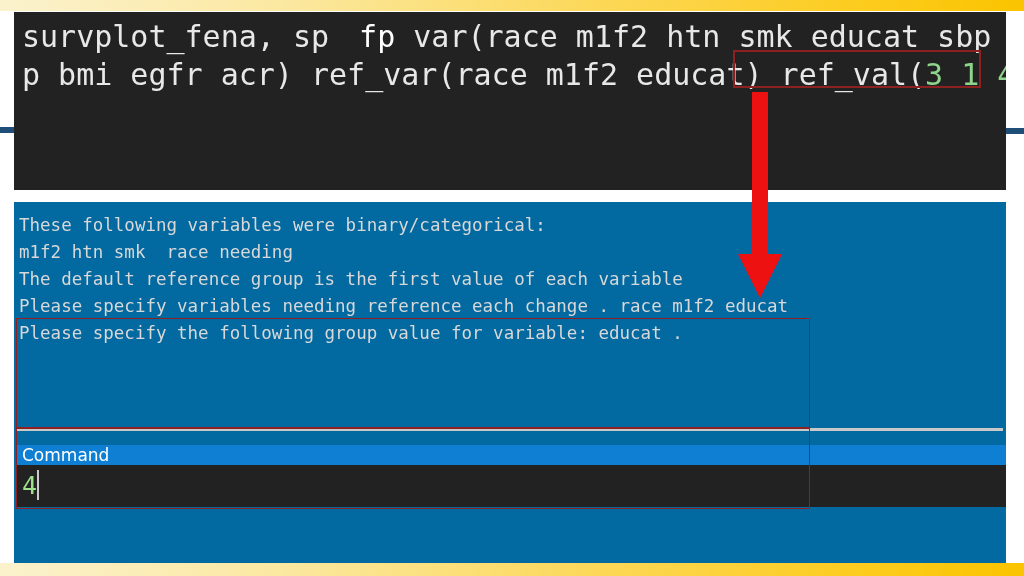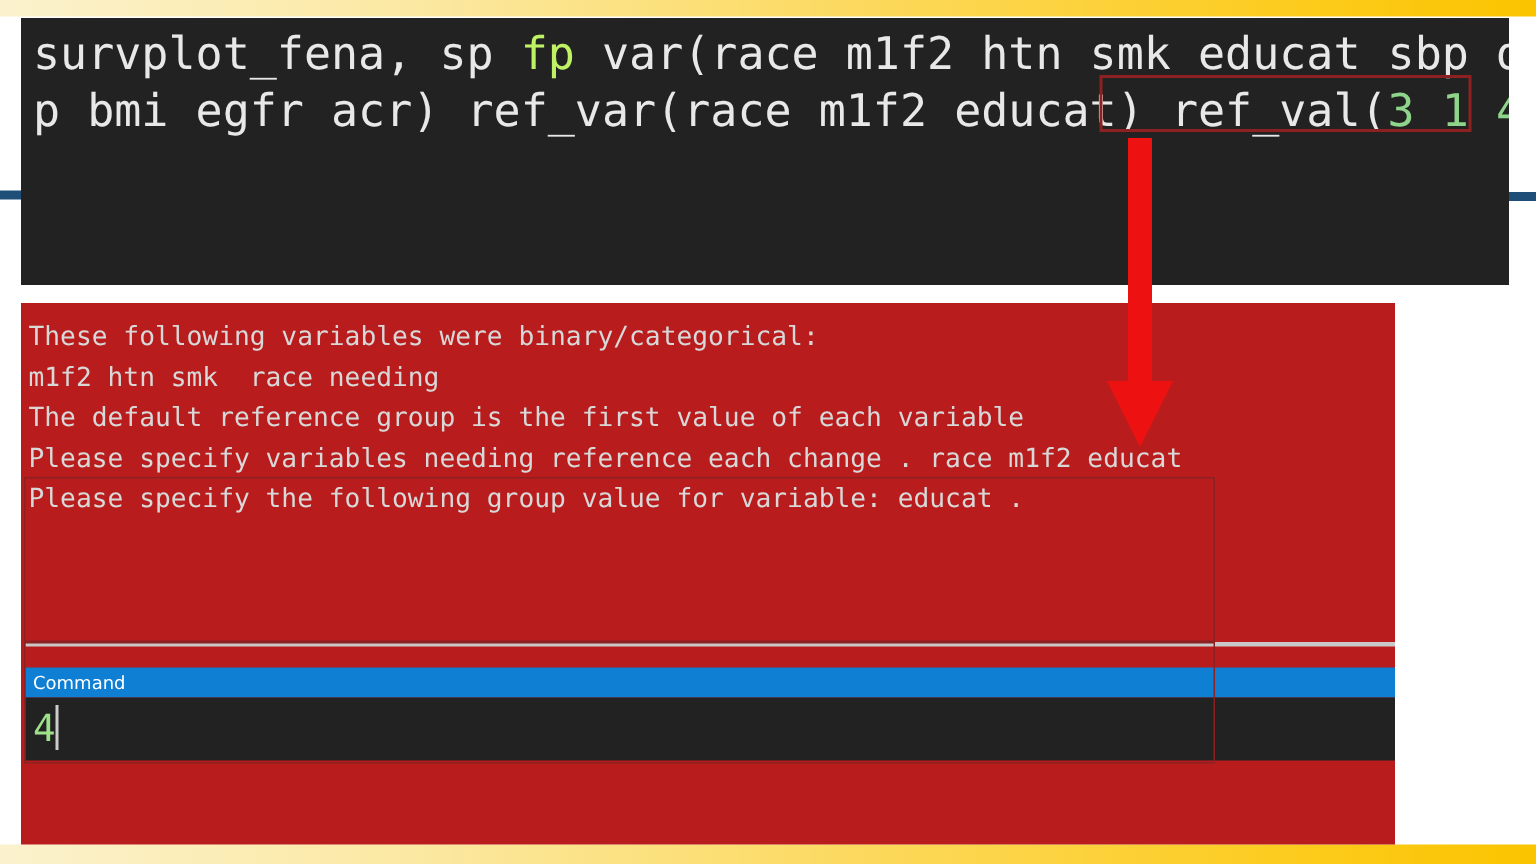--- a/index.html
+++ b/index.html
@@ -45,21 +45,21 @@
   }
   .cmd-line {
     color: #e8e8e8;
     font-size: 30px;
     line-height: 38px;
     letter-spacing: 0px;
     white-space: pre;
     padding-left: 8px;
   }
   .cmd-line.first { padding-top: 6px; }
-  .tok-blue  { color: #bef264; }
+  .tok-blue  { color: #ffffff; margin-left: 12px; }
   .tok-green { color: #8fd48b; }
 
   .highlight-box {
     position: absolute;
     border: 2px solid #8d2020;
     box-sizing: border-box;
     pointer-events: none;
   }
   .highlight-box.refval {
     left: 733px;
@@ -76,23 +76,23 @@
     width: 992px;
     height: 12px;
     background: #ffffff;
   }
 
   
   .out-window {
     position: absolute;
     left: 14px;
     top: 202px;
-    width: 916px;
+    width: 992px;
     height: 361px;
-    background: #b91c1c;
+    background: #0369a1;
     overflow: hidden;
   }
   .out-line {
     color: #d8d8d8;
     font-size: 17.5px;
     line-height: 27px;
     white-space: pre;
     padding-left: 5px;
   }
   .out-lines { padding-top: 10px; }
@@ -122,21 +122,21 @@
     position: absolute;
     left: 3px;
     top: 243px;
     width: 989px;
   }
   .command-title {
     height: 20px;
     background: #0f7fd4;
     color: #ffffff;
     font-family: "DejaVu Sans", sans-serif;
-    font-size: 12px;
+    font-size: 17px;
     line-height: 20px;
     padding-left: 5px;
     box-sizing: border-box;
     white-space: pre;
   }
   .command-entry {
     height: 42px;
     background: #222222;
     position: relative;
     padding-left: 5px;

